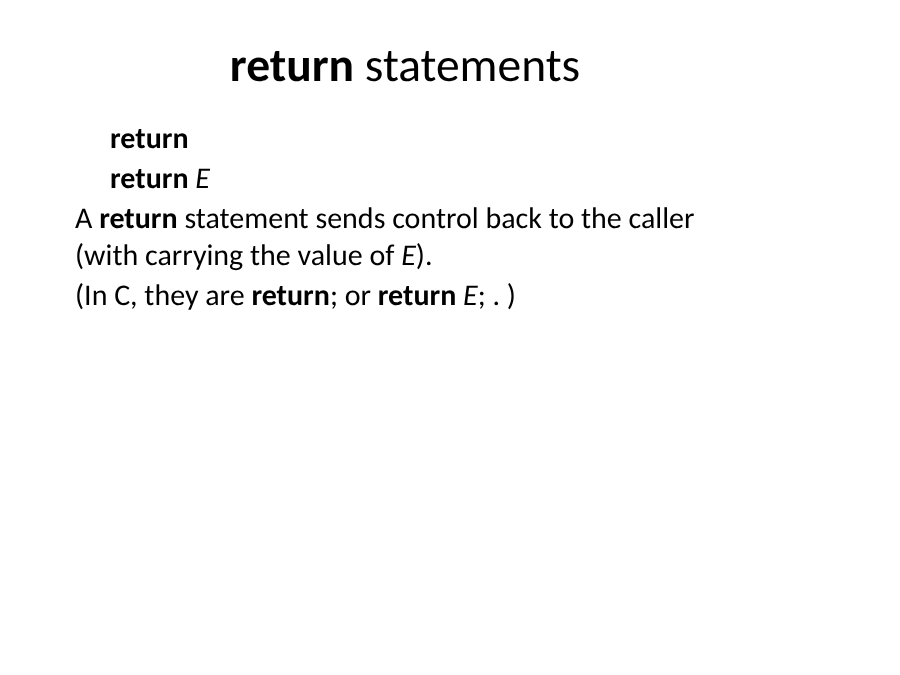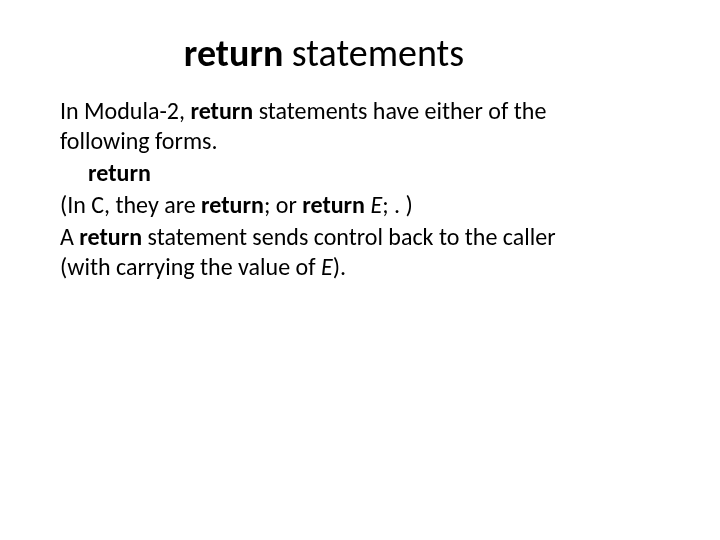--- a/index.html
+++ b/index.html
@@ -40,34 +40,34 @@
 <body>
 
 <div class="slide">
 
   <div class="title">
     <span class="bold">return</span><span> statements</span>
   </div>
 
   <div class="body">
 
-    <div class="para">
-      <span>In Modula-2, </span><b>return</b><span> statements have either of the following forms.</span>
-    </div>
 
     <div class="para indent">
       <b>return</b>
     </div>
 
-
-    <div class="para">
-      <span>(In C, they are </span><b>return</b><span>; or </span><b>return </b><i>E</i><span>; . )</span>
+    <div class="para indent">
+      <b>return </b><i>E</i>
     </div>
 
     <div class="para">
       <span>A </span><b>return</b><span> statement sends control back to the caller (with carrying the value of </span><i>E</i><span>).</span>
+    </div>
+
+    <div class="para">
+      <span>(In C, they are </span><b>return</b><span>; or </span><b>return </b><i>E</i><span>; . )</span>
     </div>
 
     <div class="gap"></div>
 
 
   </div>
 </div>
 
 </body></html>

